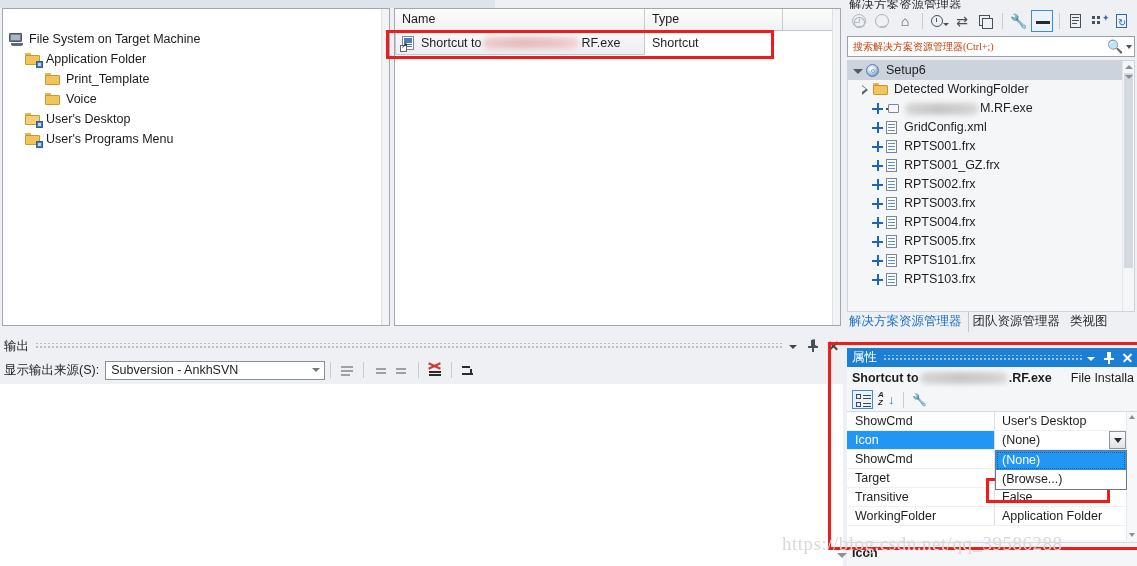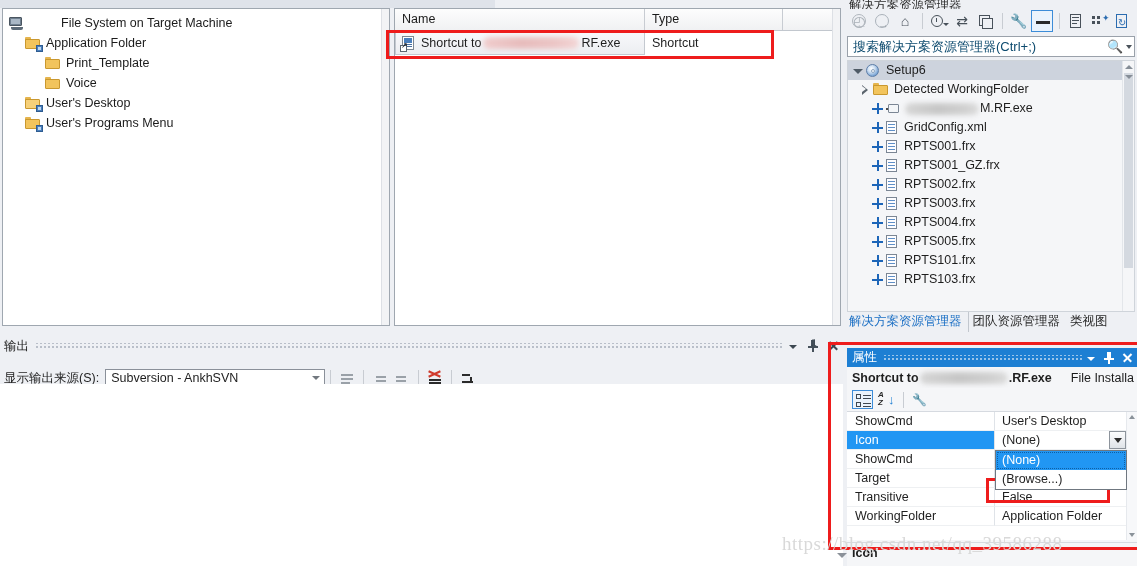--- a/index.html
+++ b/index.html
@@ -130,21 +130,21 @@
      border-right:4px solid transparent;border-top:4px solid #3c4751;}
   .winbtn.pin:after{content:"⇩";position:absolute;left:4px;top:-1px;font-size:12px;color:#3c4751;}
   .winbtn.pin .p1{position:absolute;left:6px;top:2px;width:4px;height:7px;background:#46525c;}
   .winbtn.pin .p2{position:absolute;left:3px;top:8px;width:10px;height:2px;background:#46525c;}
   .winbtn.pin .p3{position:absolute;left:7px;top:10px;width:2px;height:4px;background:#46525c;}
   .winbtn.close:before,.winbtn.close:after{content:"";position:absolute;left:3px;top:7px;
      width:11px;height:1.6px;background:#3c4751;}
   .winbtn.close:before{transform:rotate(45deg);}
   .winbtn.close:after{transform:rotate(-45deg);}
 
-  #out-toolbar{left:0;top:28px;width:843px;height:28px;display:flex;align-items:center;}
+  #out-toolbar{left:0;top:20px;width:843px;height:28px;display:flex;align-items:center;}
   #out-toolbar .lab{padding:0 6px 0 4px;font-size:12.5px;}
   .combo{height:19px;background:#ffffff;border:1px solid #8a9099;display:flex;
      box-sizing:border-box;position:relative;}
   .combo .val{flex:1;padding-left:5px;font-size:12.5px;line-height:17px;white-space:nowrap;overflow:hidden;}
   .combo .arw{width:16px;height:100%;display:flex;align-items:center;justify-content:center;}
   .combo .arw:after{content:"";border-left:4px solid transparent;border-right:4px solid transparent;
      border-top:4px solid #72787f;}
   .tbsep{width:1px;height:16px;background:#c8ccd2;margin:0 5px;}
   .tbico{width:20px;height:20px;position:relative;margin:0 1px;}
   .tbico .l{position:absolute;height:2px;background:#9aa1a8;}
@@ -158,21 +158,21 @@
   #se-toolbar{left:0;top:8px;width:292px;height:26px;display:flex;align-items:center;padding-left:3px;}
   .seico{width:22px;height:22px;position:relative;margin-right:1px;cursor:pointer;}
   .seico.boxed{border:1.5px solid #3c8cd8;box-sizing:border-box;background:#eaf3fc;}
   .seico .gl{position:absolute;inset:0;display:flex;align-items:center;justify-content:center;
      font-size:14px;color:#48515a;line-height:1;}
   .seico.dim .gl{color:#a9b0b7;}
   .seico .mini-caret{position:absolute;right:1px;bottom:6px;border-left:3px solid transparent;
      border-right:3px solid transparent;border-top:3px solid #48515a;}
   #se-search{left:2px;top:36px;width:288px;height:21px;background:#ffffff;border:1px solid #9aa1aa;
      box-sizing:border-box;display:flex;align-items:center;}
-  #se-search .ph{flex:1;padding-left:5px;color:#0c4a6e;font-size:13px;white-space:nowrap;overflow:hidden;}
+  #se-search .ph{flex:1;padding-left:5px;color:#c2410c;font-size:10px;white-space:nowrap;overflow:hidden;font-family:Liberation Serif, serif;}
   #se-search .mag{width:18px;display:flex;align-items:center;justify-content:center;
      font-size:13px;color:#4a525a;}
   #se-search .cv{width:10px;display:flex;align-items:center;justify-content:center;}
   #se-search .cv:after{content:"";border-left:3px solid transparent;border-right:3px solid transparent;
      border-top:4px solid #4a525a;}
   #se-tree{left:2px;top:60px;width:288px;height:252px;background:#f5f6f8;
      border:1px solid #cfd4da;box-sizing:border-box;overflow:hidden;}
   .se-row{height:19px;line-height:19px;display:flex;align-items:center;white-space:nowrap;
      font-size:12.5px;padding-left:4px;}
   .se-row.sel{background:#cdd3dd;}
@@ -256,21 +256,21 @@
 </style>
 </head>
 <body>
 
 <div class="abs" id="top-strip">
   <div class="abs" id="top-tab-cut"></div>
   <div class="abs" id="top-strip-right"></div>
 </div>
 
 <div class="abs panel nosel" id="fs-panel">
-  <div class="tree-row" style="margin-top:4px;gap:32px;">
+  <div class="tree-row" style="margin-top:20px;">
     <span class="ico ico-computer">
       <span class="scr"></span>
         <span class="base"></span>
     </span>
     <span class="lbl">File System on Target Machine</span>
   </div>
 
   <div class="tree-row ind1">
     <span class="ico ico-folder">
       <span class="tab"></span>

